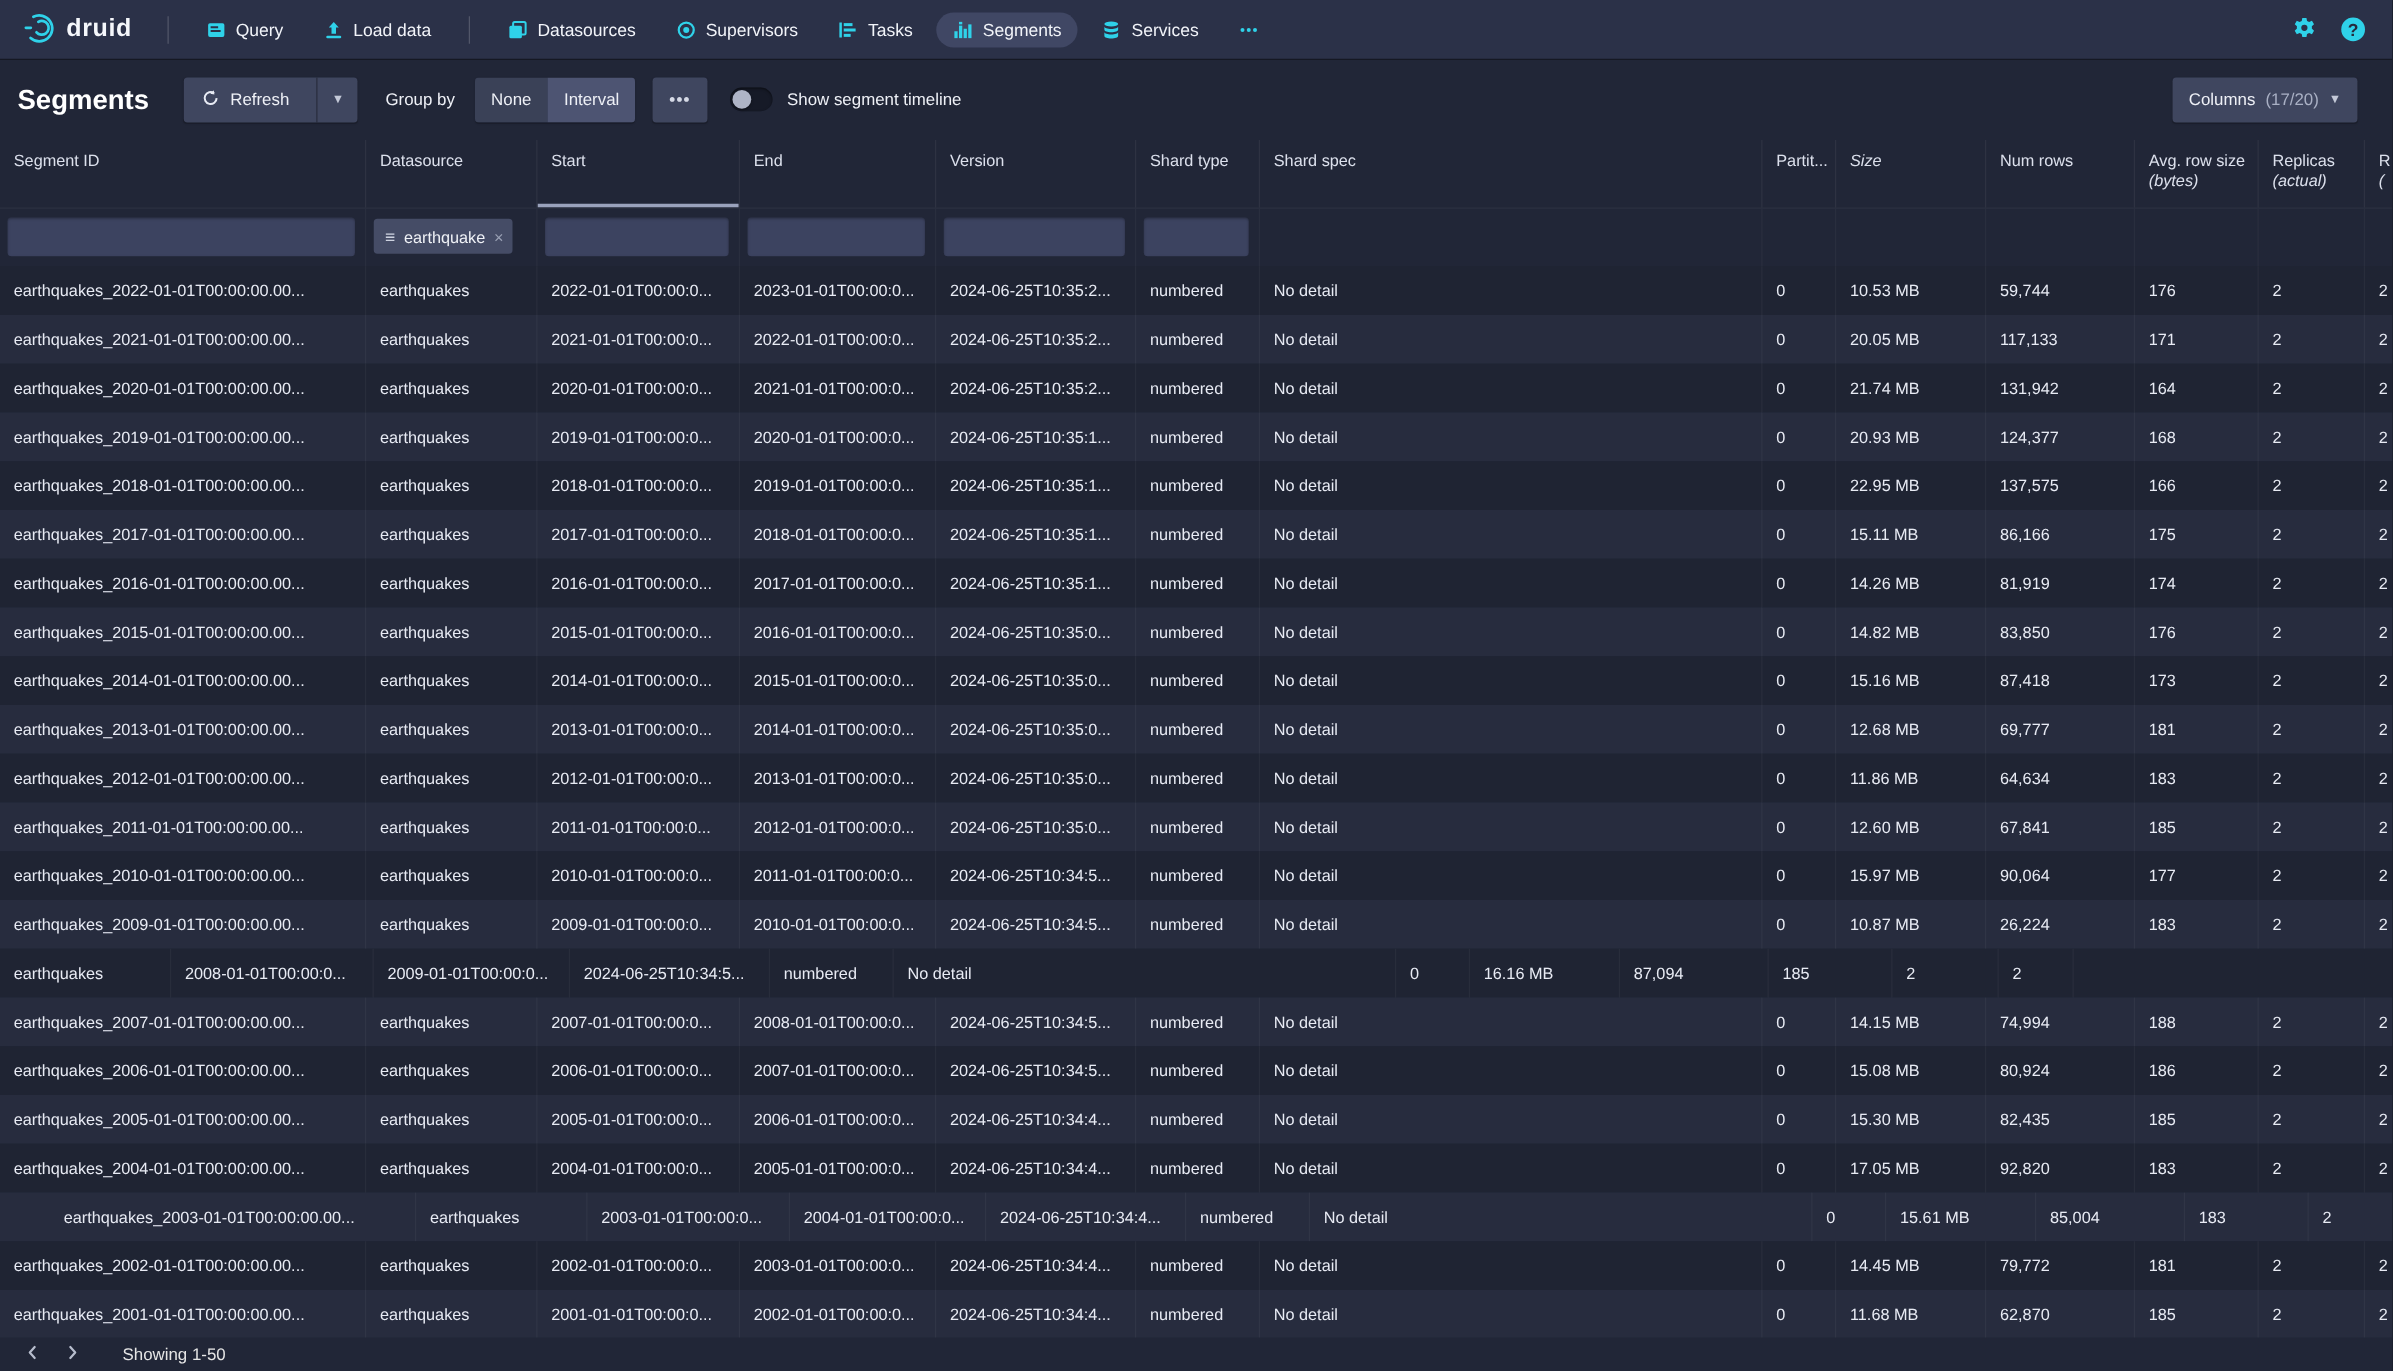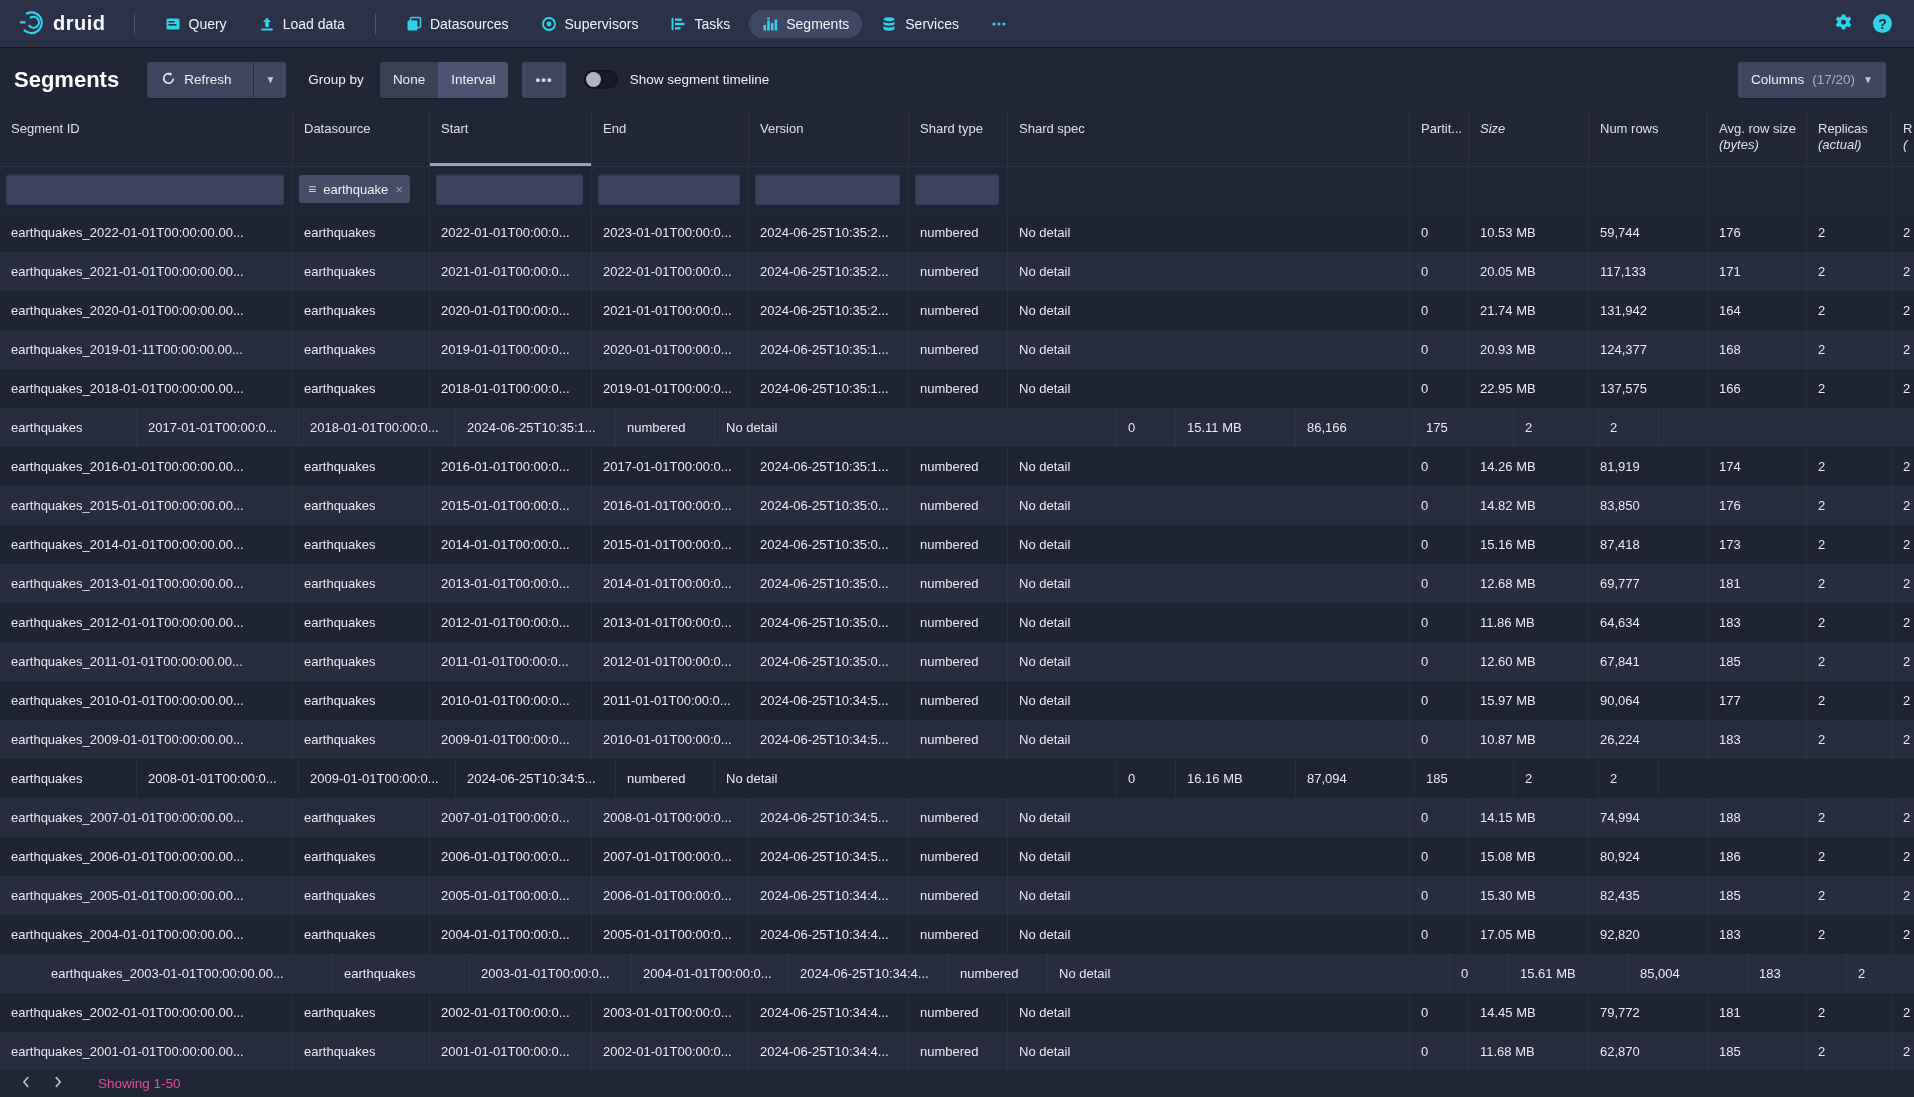--- a/index.html
+++ b/index.html
@@ -93,21 +93,21 @@
     box-sizing:border-box;padding:0 6px 0 11px;display:flex;align-items:center;
     border-right:1px solid rgba(255,255,255,.045);white-space:nowrap;overflow:hidden;
     color:#e8ebf4;
   }
   
   .footer{
     position:absolute;left:0;bottom:0;width:100%;height:27px;
     display:flex;align-items:center;padding:0 10px;box-sizing:border-box;background:#212637;
   }
   .pg-btn{background:none;border:none;padding:2px 9px;cursor:pointer;display:flex;align-items:center;}
-  .showing{margin-left:24px;color:#ec4899;font-size:13.5px;}
+  .showing{margin-left:24px;color:#e5e5e5;font-size:13.5px;}
 </style>
 </head>
 <body>
 
 <div class="app">
 
   <header class="nav">
     <div class="brand">
       <span class="ic">
         <svg width="27" height="27" viewBox="0 0 26 26" fill="none" stroke="#2fd2e9" stroke-width="2.1" stroke-linecap="round">
@@ -371,21 +371,21 @@
           <div class="td" style="width: 99px; flex: 0 0 99px;">numbered</div>
           <div class="td" style="width: 402px; flex: 0 0 402px;">No detail</div>
           <div class="td" style="width: 59px; flex: 0 0 59px;">0</div>
           <div class="td" style="width: 120px; flex: 0 0 120px;">21.74 MB</div>
           <div class="td" style="width: 119px; flex: 0 0 119px;">131,942</div>
           <div class="td" style="width: 99px; flex: 0 0 99px;">164</div>
           <div class="td" style="width: 85px; flex: 0 0 85px;">2</div>
           <div class="td" style="width: 60px; flex: 0 0 60px;">2</div>
         </div>
         <div class="tr even">
-          <div class="td" style="width: 293px; flex: 0 0 293px;">earthquakes_2019-01-11T00:00:00.00...</div>
+          <div class="td" style="width: 293px; flex: 0 0 293px;">earthquakes_2019-01-01T00:00:00.00...</div>
           <div class="td" style="width: 137px; flex: 0 0 137px;">earthquakes</div>
           <div class="td" style="width: 162px; flex: 0 0 162px;">2019-01-01T00:00:0...</div>
           <div class="td" style="width: 157px; flex: 0 0 157px;">2020-01-01T00:00:0...</div>
           <div class="td" style="width: 160px; flex: 0 0 160px;">2024-06-25T10:35:1...</div>
           <div class="td" style="width: 99px; flex: 0 0 99px;">numbered</div>
           <div class="td" style="width: 402px; flex: 0 0 402px;">No detail</div>
           <div class="td" style="width: 59px; flex: 0 0 59px;">0</div>
           <div class="td" style="width: 120px; flex: 0 0 120px;">20.93 MB</div>
           <div class="td" style="width: 119px; flex: 0 0 119px;">124,377</div>
           <div class="td" style="width: 99px; flex: 0 0 99px;">168</div>
@@ -401,20 +401,21 @@
           <div class="td" style="width: 99px; flex: 0 0 99px;">numbered</div>
           <div class="td" style="width: 402px; flex: 0 0 402px;">No detail</div>
           <div class="td" style="width: 59px; flex: 0 0 59px;">0</div>
           <div class="td" style="width: 120px; flex: 0 0 120px;">22.95 MB</div>
           <div class="td" style="width: 119px; flex: 0 0 119px;">137,575</div>
           <div class="td" style="width: 99px; flex: 0 0 99px;">166</div>
           <div class="td" style="width: 85px; flex: 0 0 85px;">2</div>
           <div class="td" style="width: 60px; flex: 0 0 60px;">2</div>
         </div>
         <div class="tr even">
+          <div class="td" style="width: 293px; flex: 0 0 293px;">earthquakes_2017-01-01T00:00:00.00...</div>
           <div class="td" style="width: 137px; flex: 0 0 137px;">earthquakes</div>
           <div class="td" style="width: 162px; flex: 0 0 162px;">2017-01-01T00:00:0...</div>
           <div class="td" style="width: 157px; flex: 0 0 157px;">2018-01-01T00:00:0...</div>
           <div class="td" style="width: 160px; flex: 0 0 160px;">2024-06-25T10:35:1...</div>
           <div class="td" style="width: 99px; flex: 0 0 99px;">numbered</div>
           <div class="td" style="width: 402px; flex: 0 0 402px;">No detail</div>
           <div class="td" style="width: 59px; flex: 0 0 59px;">0</div>
           <div class="td" style="width: 120px; flex: 0 0 120px;">15.11 MB</div>
           <div class="td" style="width: 119px; flex: 0 0 119px;">86,166</div>
           <div class="td" style="width: 99px; flex: 0 0 99px;">175</div>

